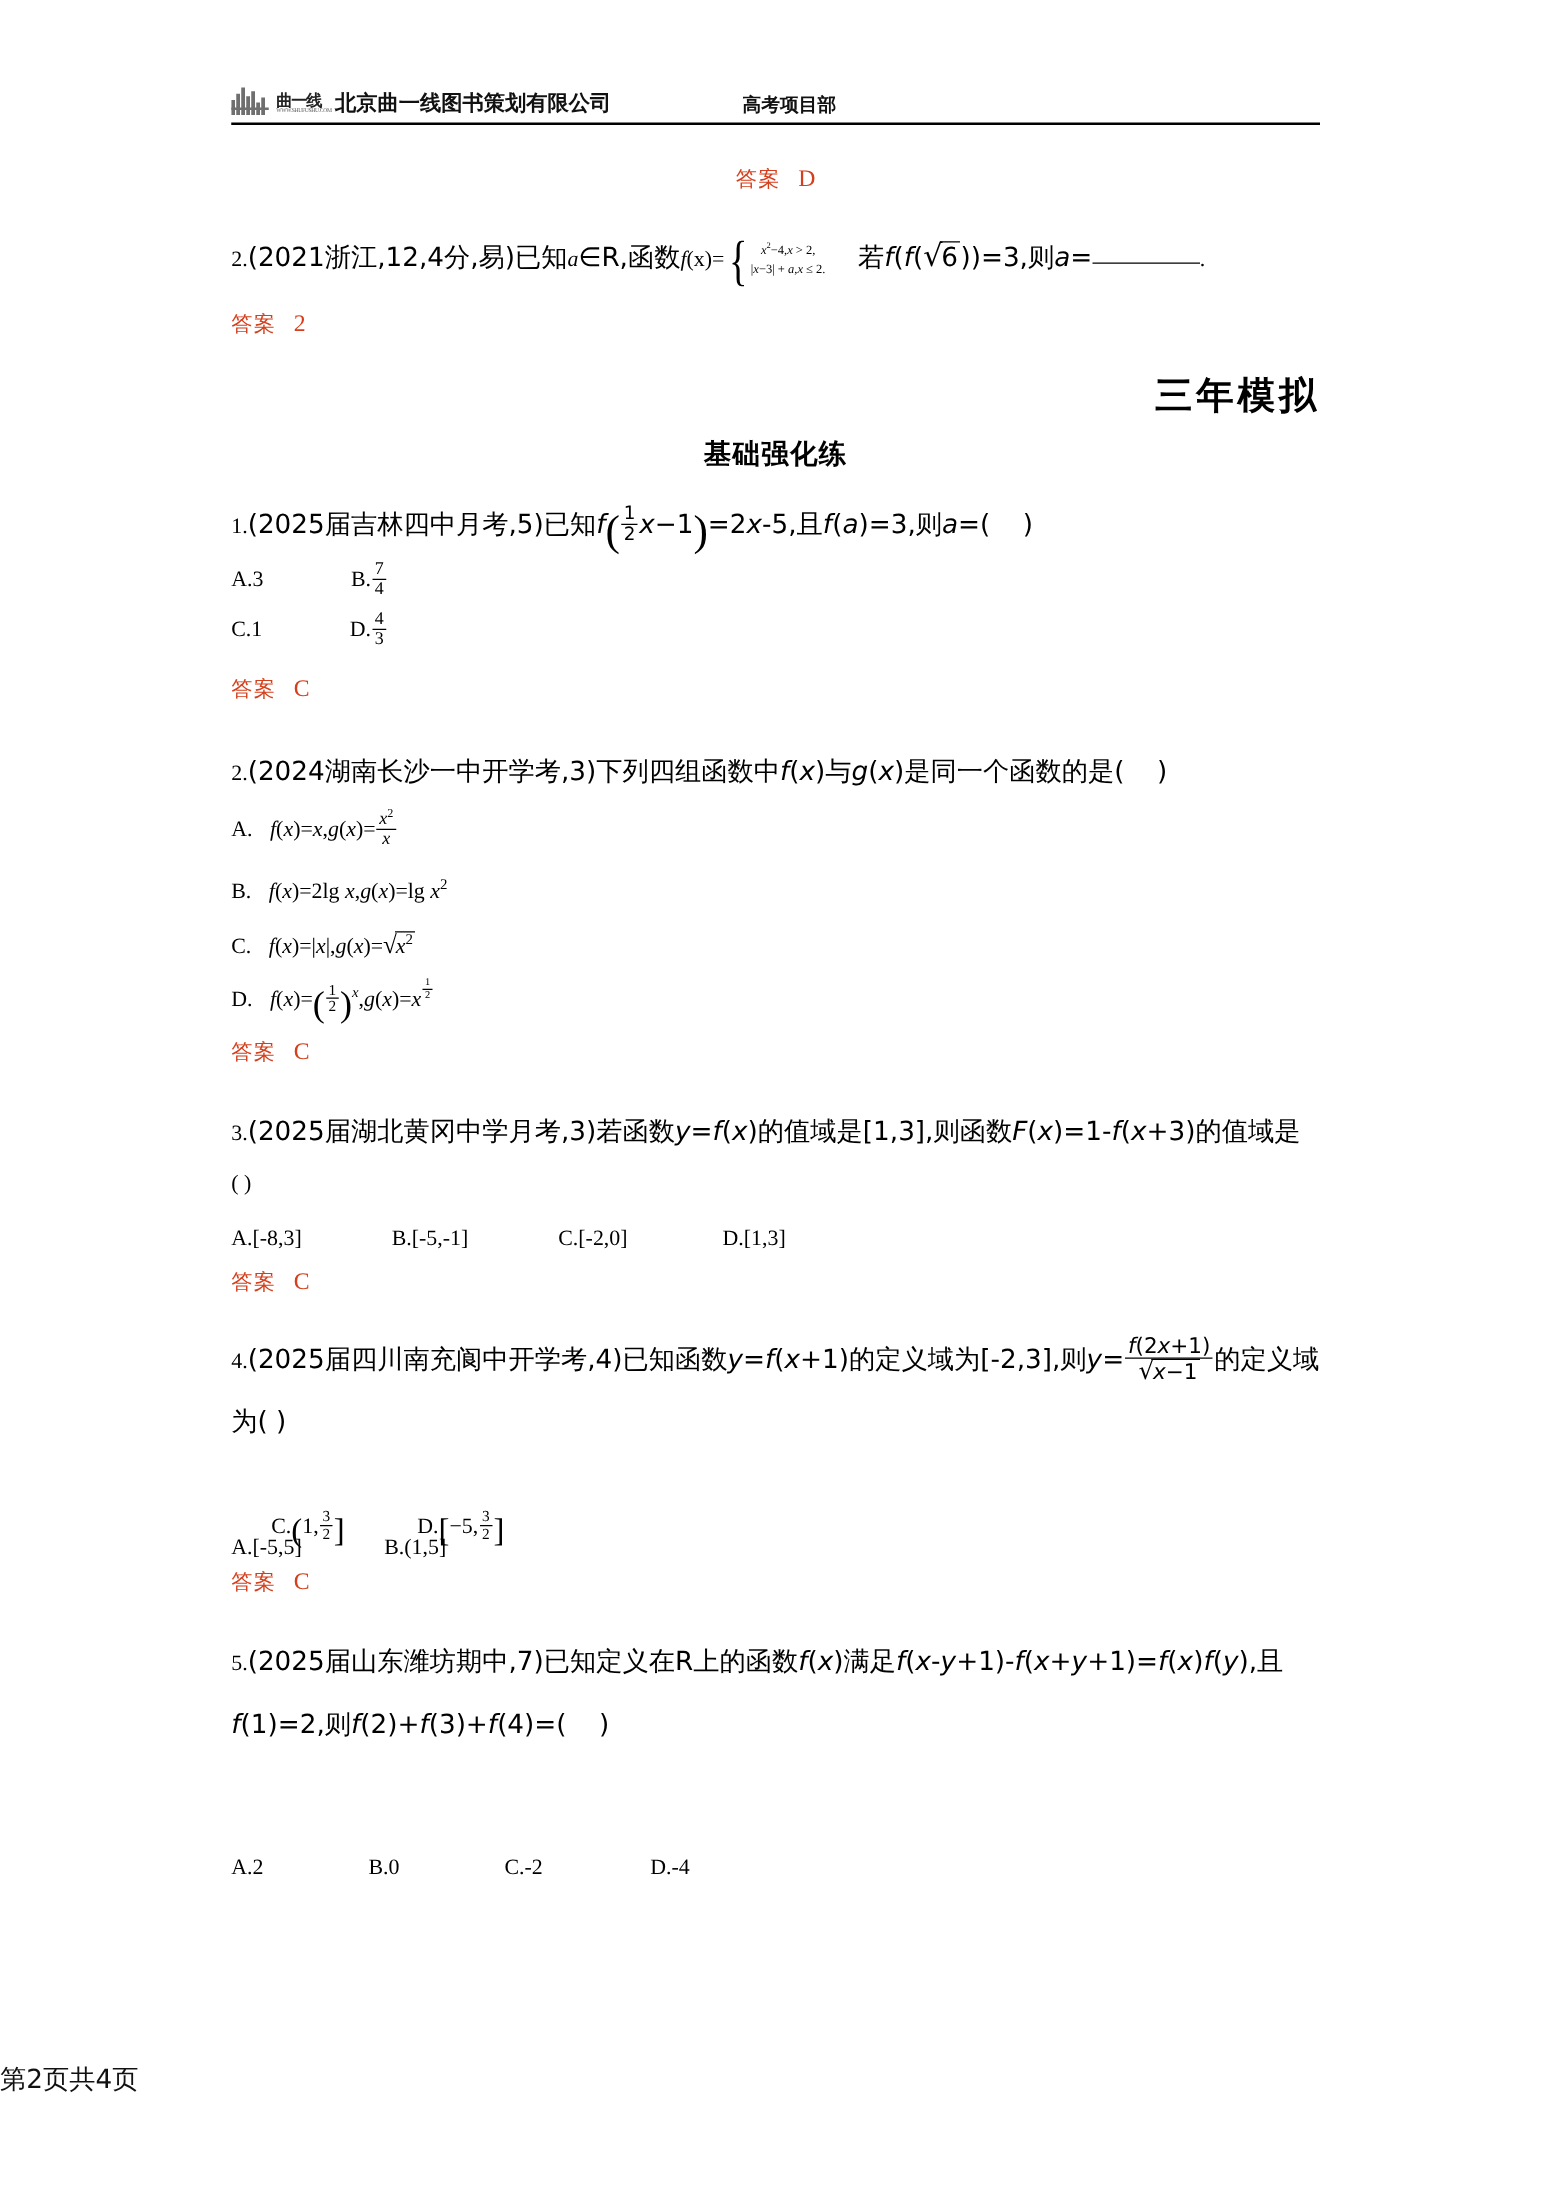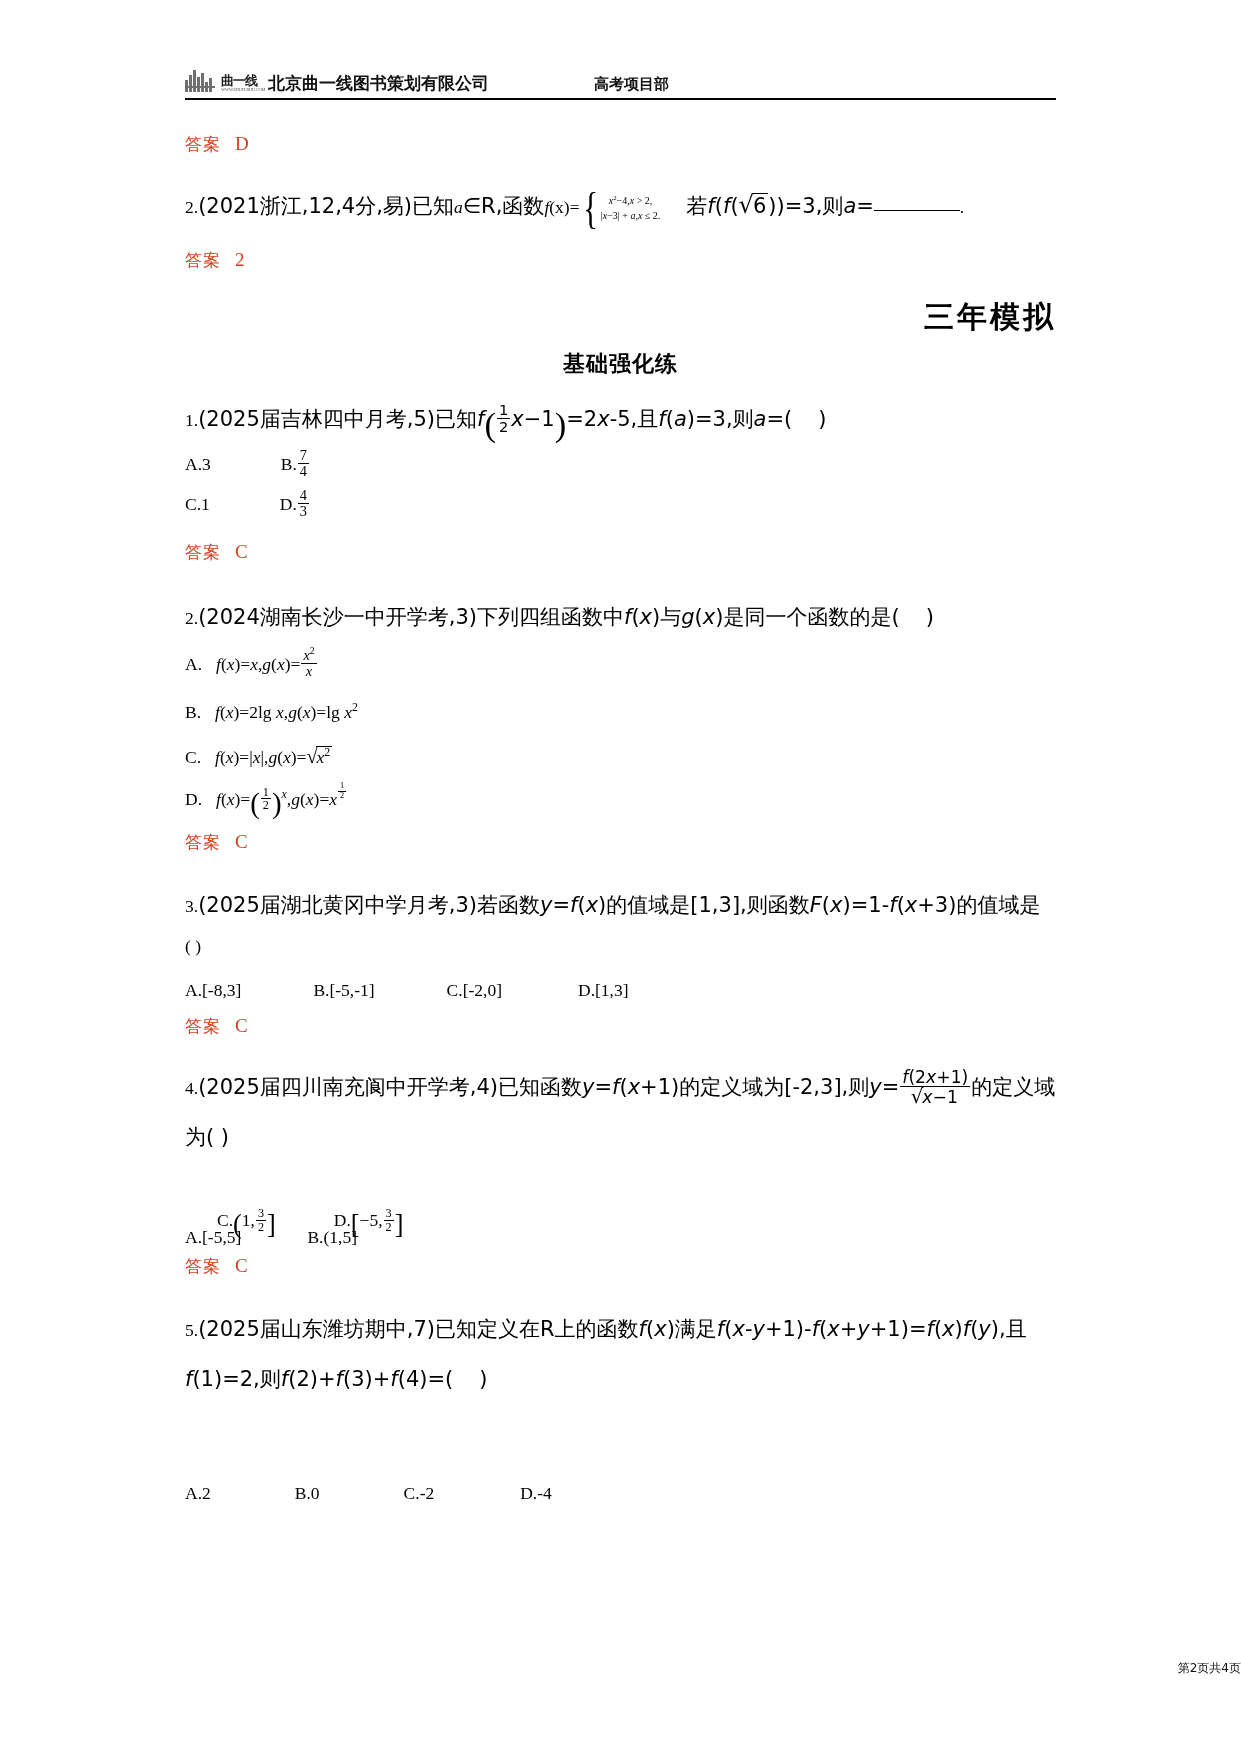--- a/index.html
+++ b/index.html
@@ -209,23 +209,23 @@
   }
 
   
   .row { position: absolute; left: 0; right: 0; }
 
   
   .footer {
     position: absolute;
     left: 0; right: 0;
     bottom: 78px;
-    text-align: right;
-    font-family: "DejaVu Sans", "Liberation Sans", sans-serif;
-    font-size: 12px;
+    text-align: left;
+    font-family: "DejaVu Sans", "Liberation Sans", sans-serif;
+    font-size: 21px;
     color: #111;
   }
 </style>
 </head>
 <body>
 
 <div class="page">
 
   <div class="header">
     <span class="logo-mark">
@@ -245,21 +245,21 @@
     <span class="logo-cn">
       <span class="top">曲一线</span>
       <span class="bot">WWW.SHUFUSHU.COM</span>
     </span>
     <span class="company">北京曲一线图书策划有限公司</span>
     <span class="dept">高考项目部</span>
   </div>
 
   <div class="content">
 
-    <p class="ans row" style="top:14px;">
+    <p class="ans row" style="top:14px;text-align:center;">
       <span class="lbl">答案</span><span class="val">D</span>
     </p>
 
     <p class="q row" style="top:66px;">
       <span>2.</span><span class="cn">(2021浙江,12,4分,易)</span><span class="cn">已知</span><i>a</i><span class="cn">∈R,函数</span><i>f</i><span>(x)=</span><span class="piece"><span class="brace">{</span><span class="rows"><span style="display:block"><i>x</i><sup>2</sup>−4,<i>x</i> &gt; 2,</span><span style="display:block">|<i>x</i>−3| + <i>a</i>,<i>x</i> ≤ 2.</span></span></span><span class="sp"></span><span class="cn">若<i>f</i>(<i>f</i>(<span class="sqrt"><span class="rad">√</span><span class="arg">6</span></span>))=3,则<i>a</i>=</span><span class="blank"></span><span>.</span>
     </p>
 
     <p class="ans row" style="top:130px;">
       <span class="lbl">答案</span><span class="val">2</span>
     </p>

